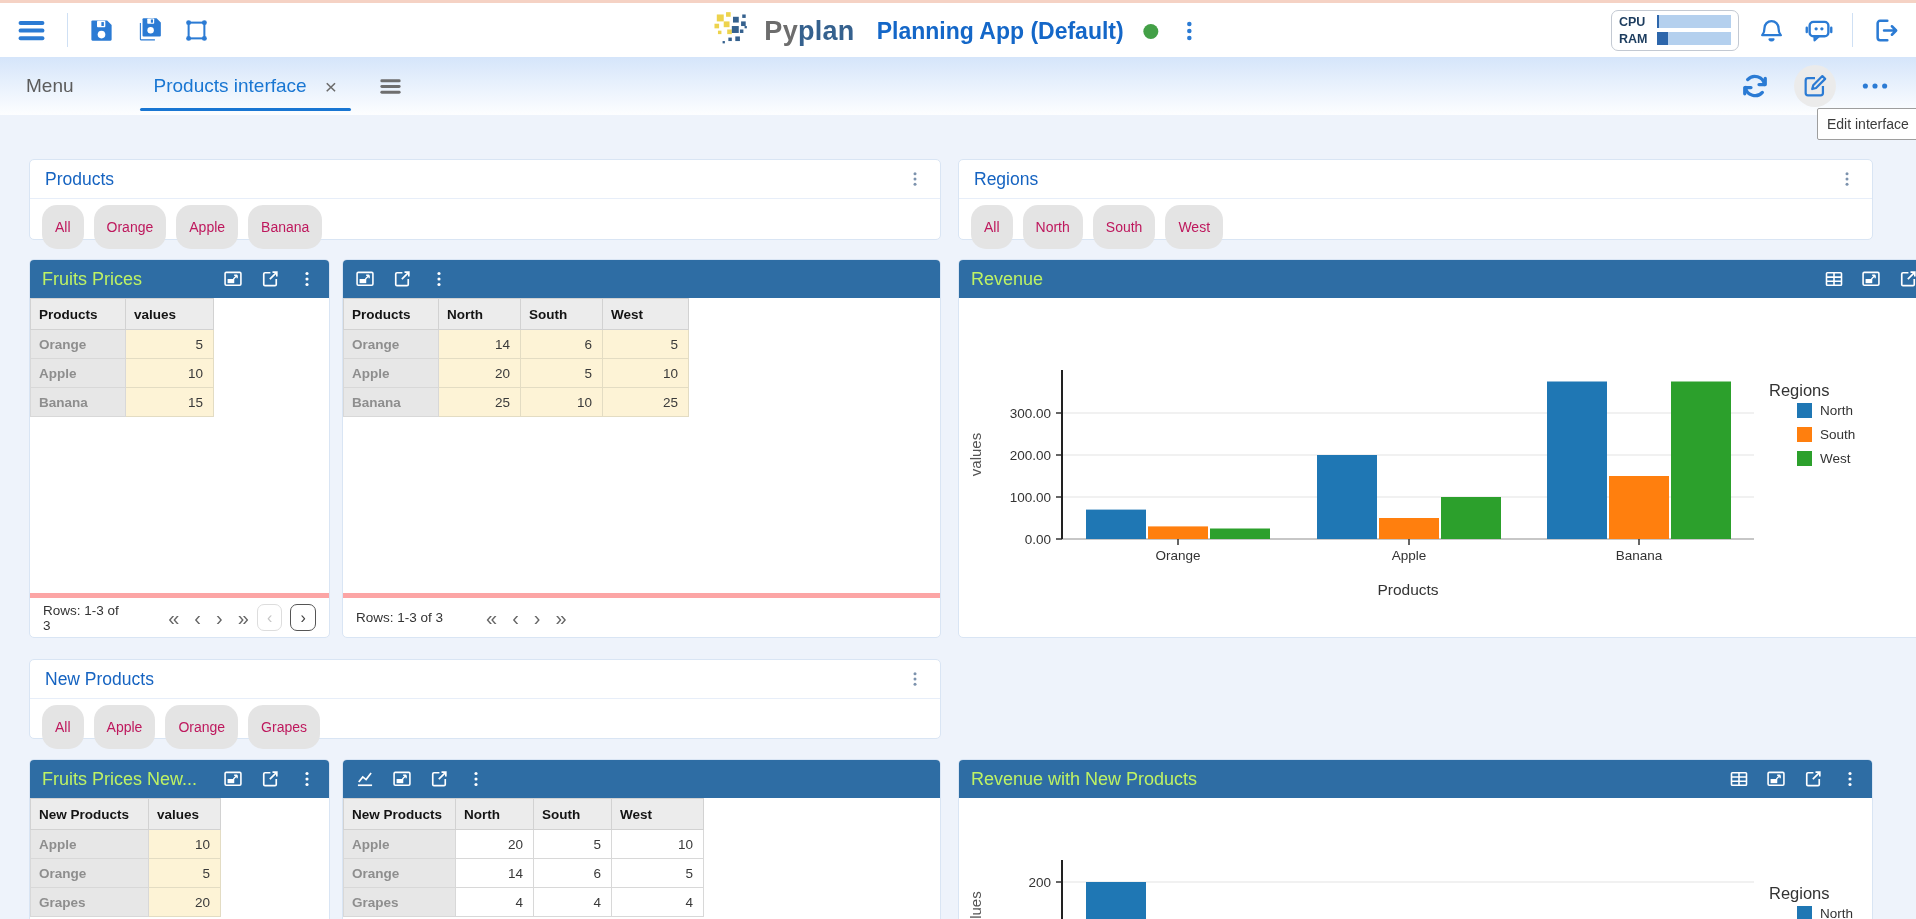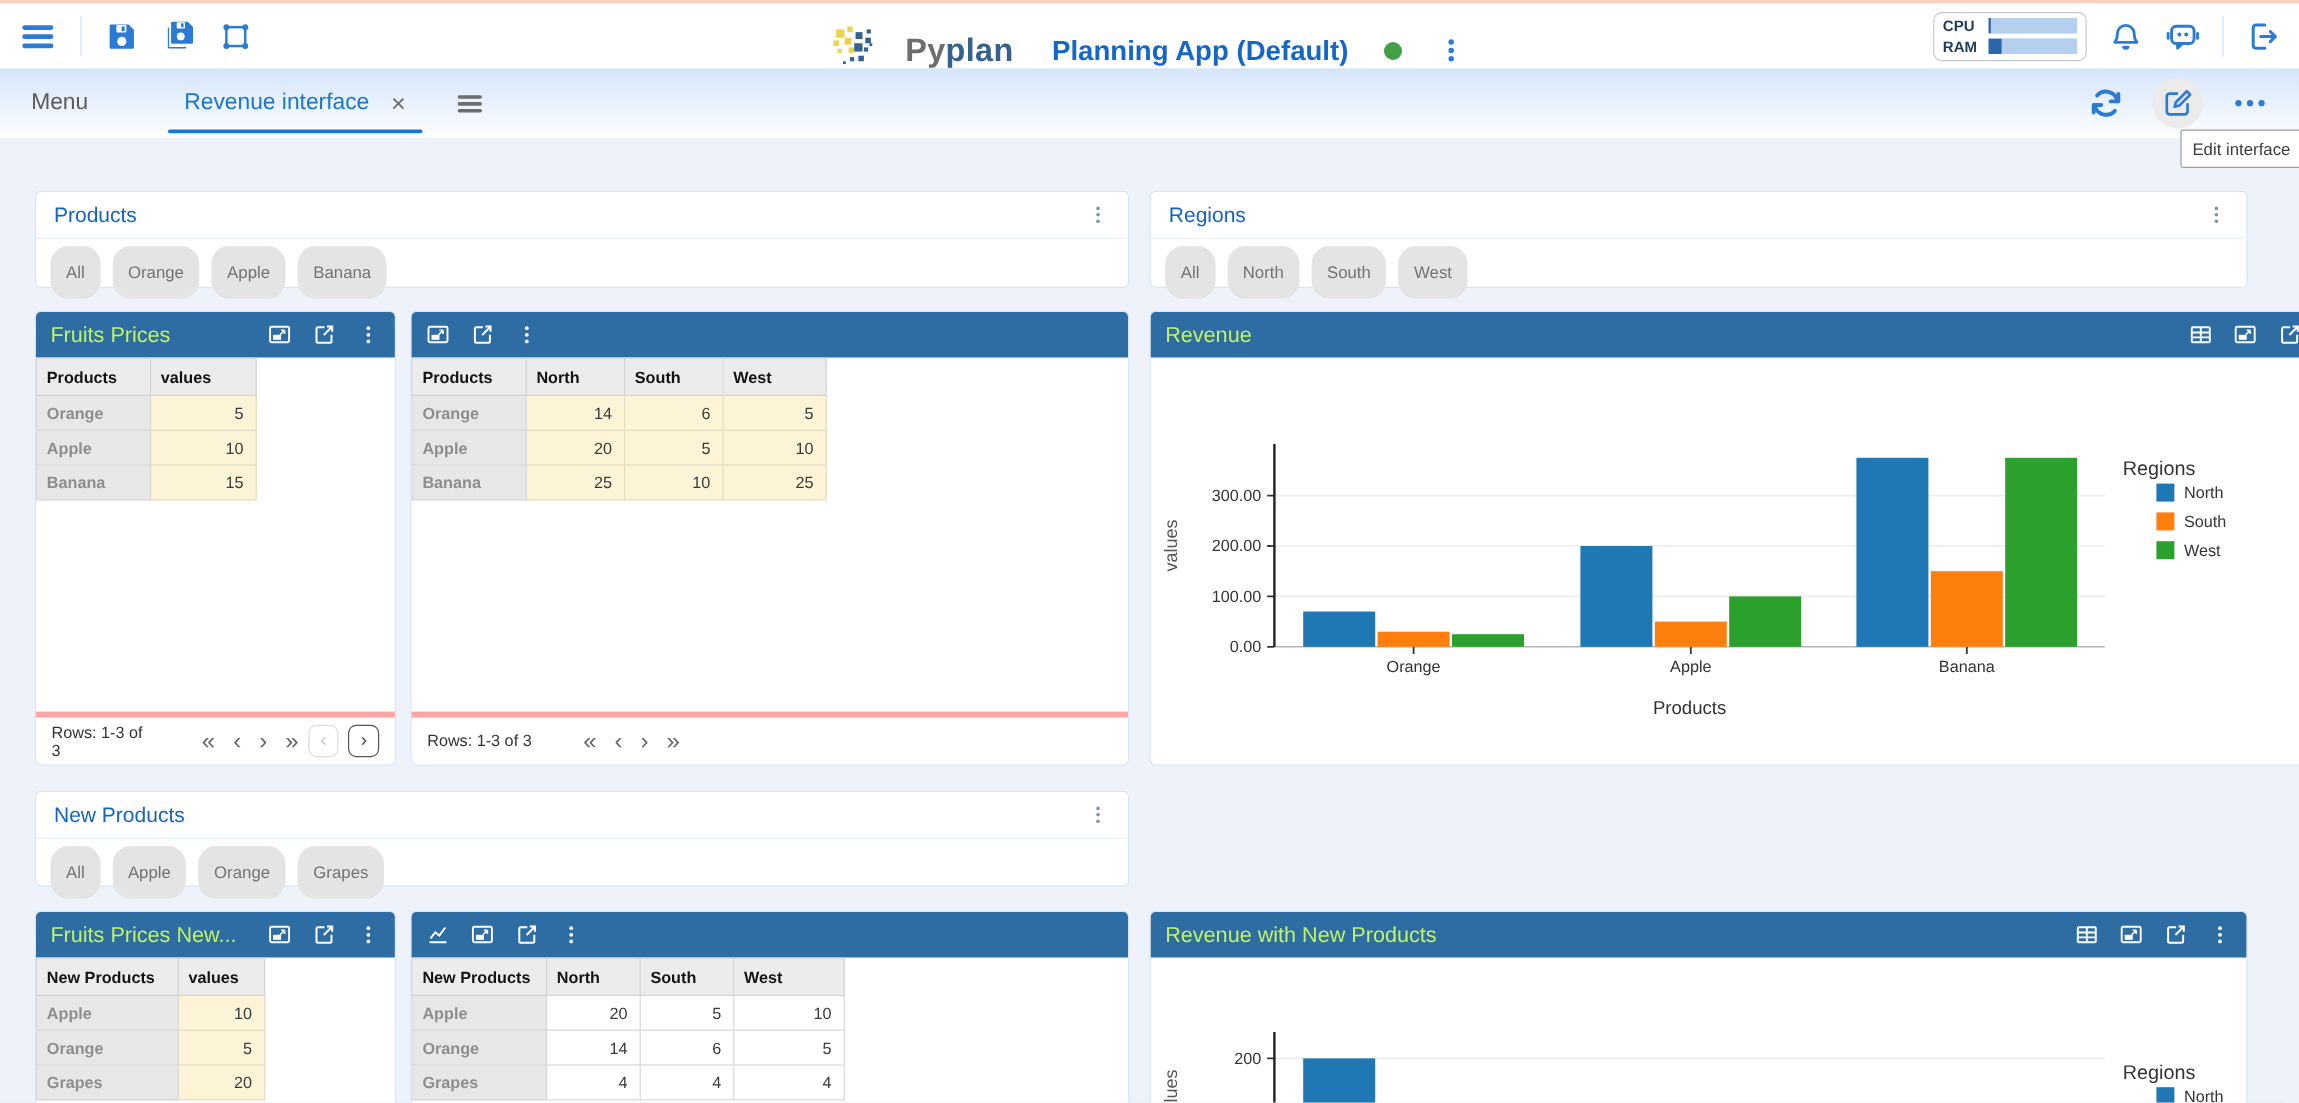--- a/index.html
+++ b/index.html
@@ -5,22 +5,22 @@
   html,body{margin:0;padding:0;background:#dfe3e8;}
   *{box-sizing:border-box;}
   .screen{position:relative;width:1916px;height:919px;background:#eef3fb;overflow:hidden;
           font-family:"Liberation Sans","DejaVu Sans",sans-serif;}
   
   .top-accent{position:absolute;top:0;left:0;width:100%;height:3px;background:#f5d2c4;}
   .topbar{position:absolute;top:3px;left:0;width:100%;height:54px;background:#fff;
           display:flex;align-items:center;padding:0 16px;}
   .tb-left{display:flex;align-items:center;gap:20px;}
   .vdiv{width:1px;height:34px;background:#cfe0f4;}
-  .tb-center{position:absolute;left:50%;top:12px;height:54px;transform:translateX(-50%);
-             display:flex;align-items:center;gap:24px;white-space:nowrap;}
+  .tb-center{position:absolute;left:50%;top:1px;height:54px;transform:translateX(-50%);
+             display:flex;align-items:center;gap:14px;white-space:nowrap;}
   .logo-text{font-size:27px;font-weight:bold;letter-spacing:.3px;}
   .logo-text .py{color:#6d6d6d;} .logo-text .plan{color:#35618e;}
   .app-title{color:#1467c8;font-size:23px;font-weight:bold;margin-left:8px;}
   .status-dot{width:15px;height:15px;border-radius:50%;background:#43a047;margin-left:6px;}
   .tb-right{margin-left:auto;display:flex;align-items:center;gap:18px;}
   .sysbox{border:1px solid #c3c9d2;border-radius:7px;padding:4px 7px;display:flex;
           flex-direction:column;gap:3px;width:128px;}
   .sysrow{display:flex;align-items:center;gap:6px;}
   .syslabel{font-size:12.5px;font-weight:bold;color:#1c3c5e;width:32px;}
   .systrack{flex:1;height:13px;background:#b4d0ee;position:relative;overflow:hidden;}
@@ -49,21 +49,21 @@
   #p-fquant{left:342px;top:259px;width:599px;height:379px;}
   #p-revenue{left:958px;top:259px;width:1010px;height:379px;}
   #p-newprod{left:29px;top:659px;width:912px;height:80px;}
   #p-fpnew{left:29px;top:759px;width:301px;height:330px;}
   #p-fqnew{left:342px;top:759px;width:599px;height:330px;}
   #p-revnew{left:958px;top:759px;width:915px;height:330px;}
   .shead{height:39px;display:flex;align-items:center;padding:0 15px;border-bottom:1px solid #e7eef9;}
   .stitle{color:#1563c1;font-size:17.5px;flex:1;}
   .schips{padding:6px 12px;display:flex;align-items:center;}
   .chip{background:#e4e4e4;border-radius:15px;height:44px;display:inline-flex;align-items:center;
-        padding:0 13px;font-size:14px;color:#737373;margin-right:10px;cursor:pointer;}
+        padding:0 13px;font-size:14px;color:#be185d;margin-right:10px;cursor:pointer;}
   .phead{height:38px;background:#2e6da4;border-radius:4px 4px 0 0;display:flex;align-items:center;
          padding:0 12px;}
   .ptitle{color:#bef264;font-size:18px;flex:1;white-space:nowrap;overflow:hidden;text-overflow:ellipsis;}
   .hicons{display:flex;gap:17px;align-items:center;}
   .hicon{width:20px;height:20px;cursor:pointer;}
   .hicon svg{width:100%;height:100%;}
   .pfoot{position:absolute;bottom:0;left:0;width:100%;height:44px;border-top:5px solid #fca5a5;
          display:flex;align-items:center;padding:0 13px;font-size:13.5px;color:#333;}
   .pgset{display:flex;align-items:center;margin-left:28px;}
   .pg{color:#666;font-size:20px;margin-left:15px;line-height:1;cursor:pointer;}
@@ -204,21 +204,21 @@
           <path d="M13.5 4H7.5a2 2 0 0 0-2 2v12a2 2 0 0 0 2 2h6"></path>
           <path d="M10.8 12h9.7M17.3 8.5L20.8 12l-3.5 3.5"></path>
           </svg>
       </span>
     </div>
   </header>
 
   <div class="tabbar">
     <span class="menu-label">Menu</span>
     <div class="tab">
-      <span class="tab-label">Revenue interface</span>
+      <span class="tab-label">Products interface</span>
       <span class="tab-close">×</span>
       <span class="tab-underline"></span>
     </div>
     <span class="icbtn tablist-icon">
       <svg viewBox="0 0 24 24" width="27" height="27">
           <g fill="#6e6e6e">
         <rect x="3" y="5.6" width="18" height="2.7" rx="1.3"></rect>
         <rect x="3" y="10.7" width="18" height="2.7" rx="1.3"></rect>
         <rect x="3" y="15.8" width="18" height="2.7" rx="1.3"></rect>
           </g>

